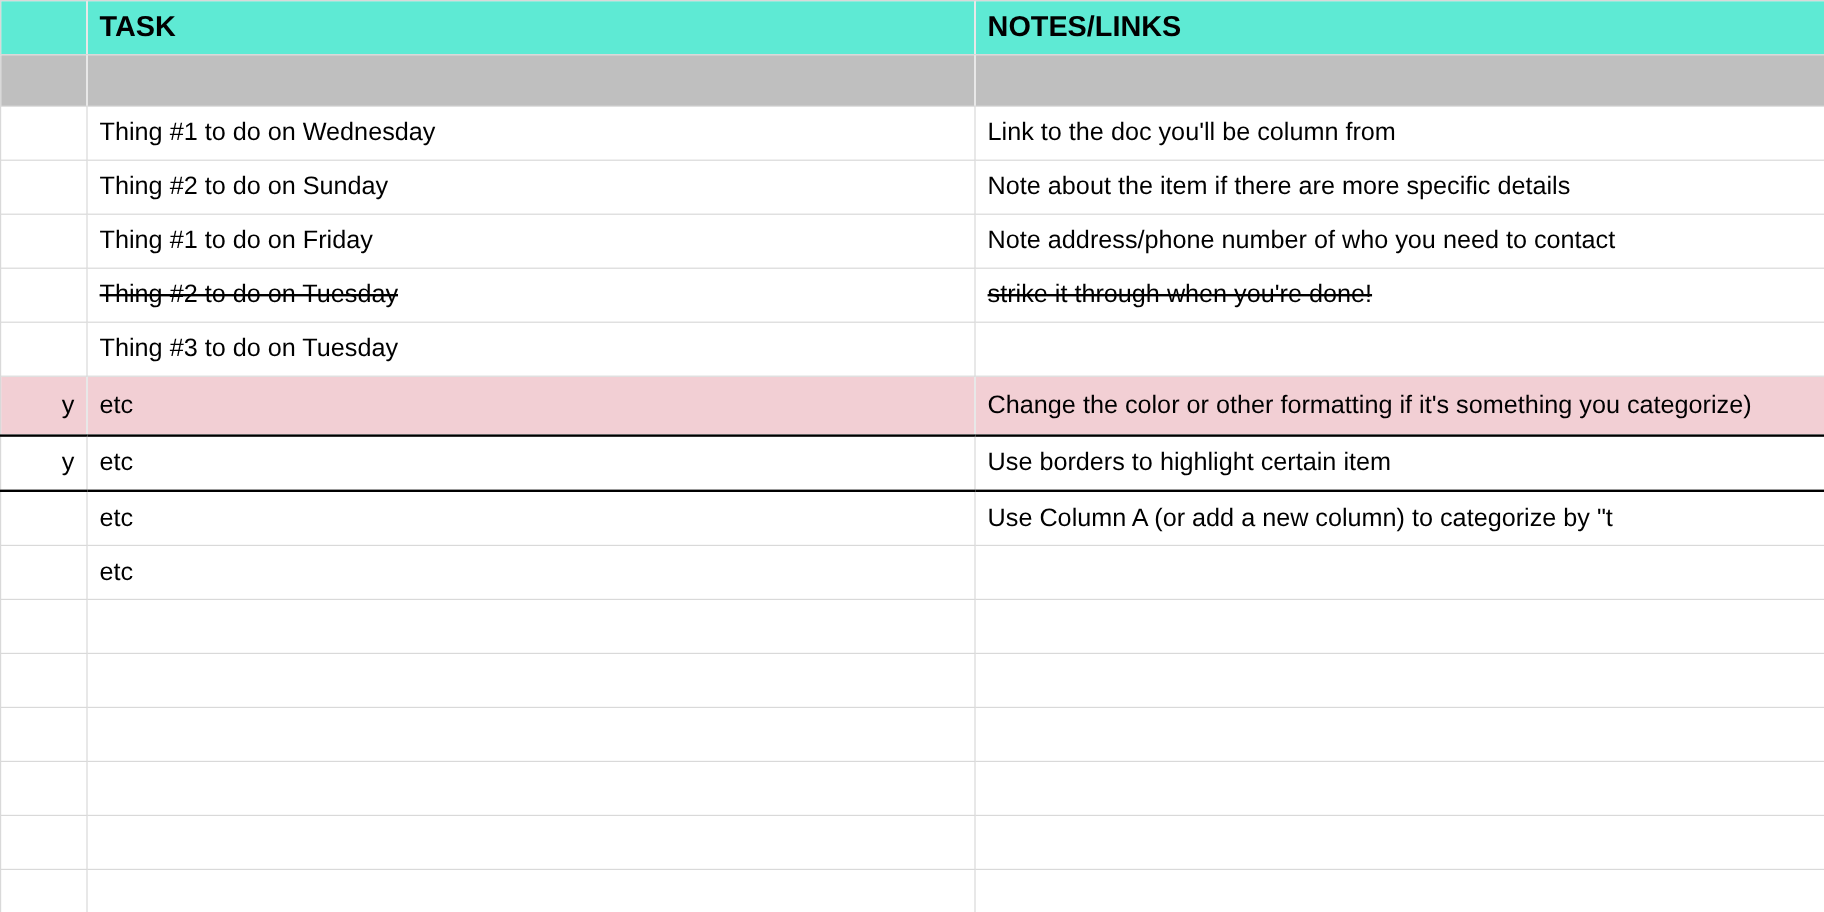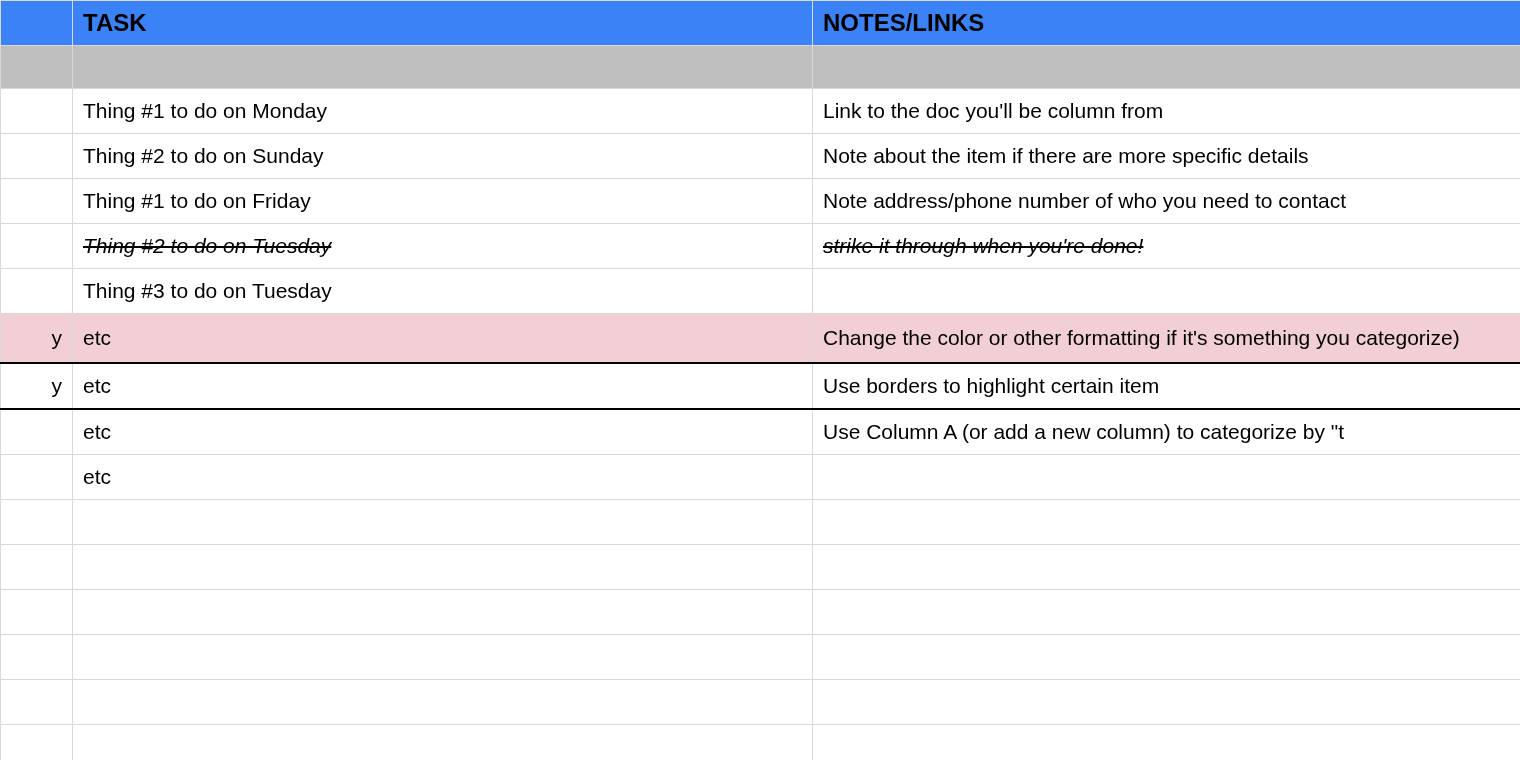--- a/index.html
+++ b/index.html
@@ -24,21 +24,21 @@
     height: 32px;
     vertical-align: middle;
     white-space: nowrap;
     overflow: hidden;
   }
   col.col-a   { width: 72px; }
   col.col-task{ width: 740px; }
   col.col-notes{ width: 748px; }
 
   tr.header td {
-    background: #3b82f6;
+    background: #5eead4;
     font-weight: bold;
     font-size: 24px;
   }
   tr.spacer td {
     background: #bfbfbf;
     height: 30px;
   }
   tr.pink td {
     background: #f2cfd4;
   }
@@ -47,21 +47,20 @@
     line-height: 1.2;
     padding-top: 8px;
     padding-bottom: 8px;
   }
   tr.bordered td {
     border-top: 2px solid #000;
     border-bottom: 2px solid #000;
   }
   .strike {
     text-decoration: line-through;
-    font-style: italic;
   }
   .col-a-text {
     text-align: right;
     padding-right: 4px;
   }
 </style>
 </head>
 <body>
 
 <table class="sheet">
@@ -76,21 +75,21 @@
         <td>TASK</td>
         <td>NOTES/LINKS</td>
       </tr>
       <tr class="spacer">
         <td></td>
         <td></td>
         <td></td>
       </tr>
       <tr class="">
         <td class="col-a-text"></td>
-        <td><span>Thing #1 to do on Monday</span></td>
+        <td><span>Thing #1 to do on Wednesday</span></td>
         <td><span>Link to the doc you'll be column from</span></td>
       </tr>
       <tr class="">
         <td class="col-a-text"></td>
         <td><span>Thing #2 to do on Sunday</span></td>
         <td><span>Note about the item if there are more specific details</span></td>
       </tr>
       <tr class="">
         <td class="col-a-text"></td>
         <td><span>Thing #1 to do on Friday</span></td>

